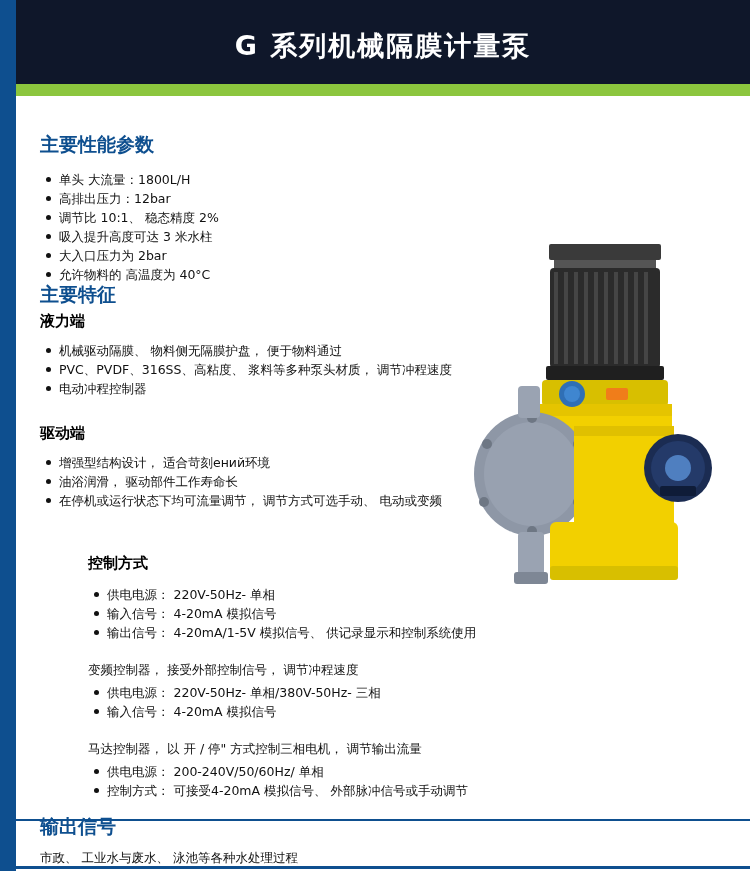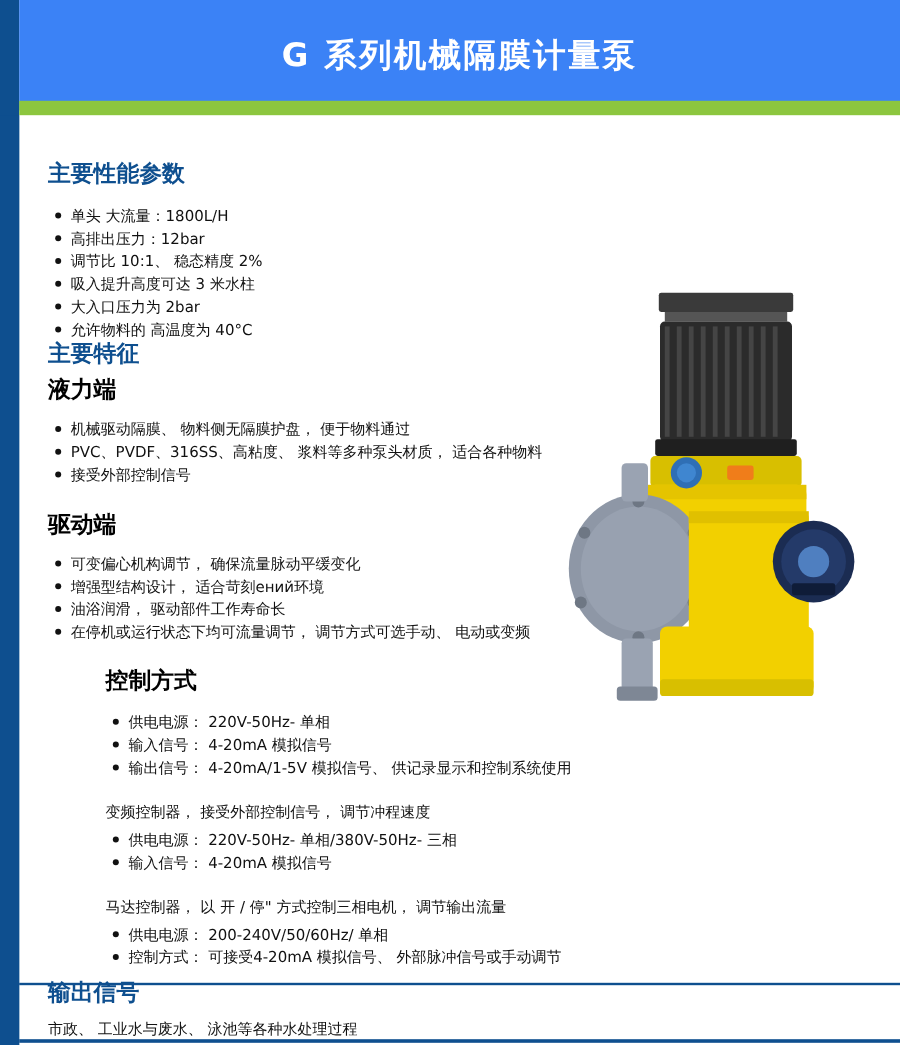--- a/index.html
+++ b/index.html
@@ -16,21 +16,21 @@
     position:absolute;left:0;top:0;width:16px;height:871px;
     background:#0e4f8f;
   }
   .left-bar-lower{
     position:absolute;left:0;top:96px;width:16px;height:775px;
     background:#0e4f8f;
   }
   
   .header{
     position:absolute;left:16px;top:0;width:734px;height:92px;
-    background:#3b82f6;
+    background:#0f172a;
     display:flex;align-items:center;justify-content:center;
   }
   .header-title{
     color:#ffffff;
     font-size:27px;
     font-weight:bold;
     letter-spacing:2px;
     font-family:"DejaVu Sans","Liberation Sans",sans-serif;
   }
   .green-bar{
@@ -42,21 +42,21 @@
   }
   
   .sec-h{
     color:#0e4f8f;
     font-size:19px;
     font-weight:bold;
     font-family:"DejaVu Sans","Liberation Sans",sans-serif;
   }
   .sub-h{
     color:#000;
-    font-size:19px;
+    font-size:15px;
     font-weight:bold;
     font-family:"DejaVu Sans","Liberation Sans",sans-serif;
   }
   ul.bul{
     list-style:none;margin:4px;padding:0;
   }
   ul.bul li{
     position:relative;
     padding-left:15px;
     font-size:12.5px;
@@ -187,30 +187,29 @@
 
   <div class="blk" id="feat">
     <div class="sec-h">主要特征</div>
   </div>
 
   <div class="blk" id="hyd">
     <div class="sub-h">液力端</div>
     <div class="gap6"></div>
     <ul class="bul">
       <li>机械驱动隔膜、 物料侧无隔膜护盘， 便于物料通过</li>
-      <li>PVC、PVDF、316SS、高粘度、 浆料等多种泵头材质， 适合各种物料</li>
-      <li>接受外部控制信号</li>
+      <li>PVC、PVDF、316SS、高粘度、 浆料等多种泵头材质， 调节冲程速度</li>
+      <li>电动冲程控制器</li>
     </ul>
   </div>
 
   <div class="blk" id="drive">
     <div class="sub-h">驱动端</div>
     <div class="gap6"></div>
     <ul class="bul">
-      <li>可变偏心机构调节， 确保流量脉动平缓变化</li>
       <li>增强型结构设计， 适合苛刻ений环境</li>
       <li>油浴润滑， 驱动部件工作寿命长</li>
       <li>在停机或运行状态下均可流量调节， 调节方式可选手动、 电动或变频</li>
     </ul>
   </div>
 
   <div class="blk" id="ctrl">
     <div class="sub-h">控制方式</div>
     <div class="gap8"></div>
 

